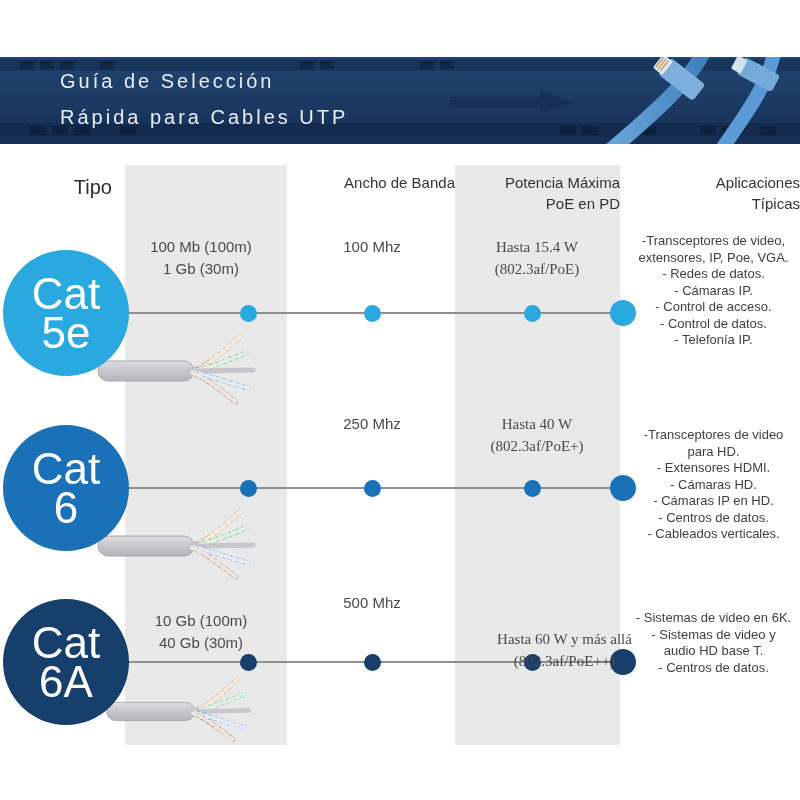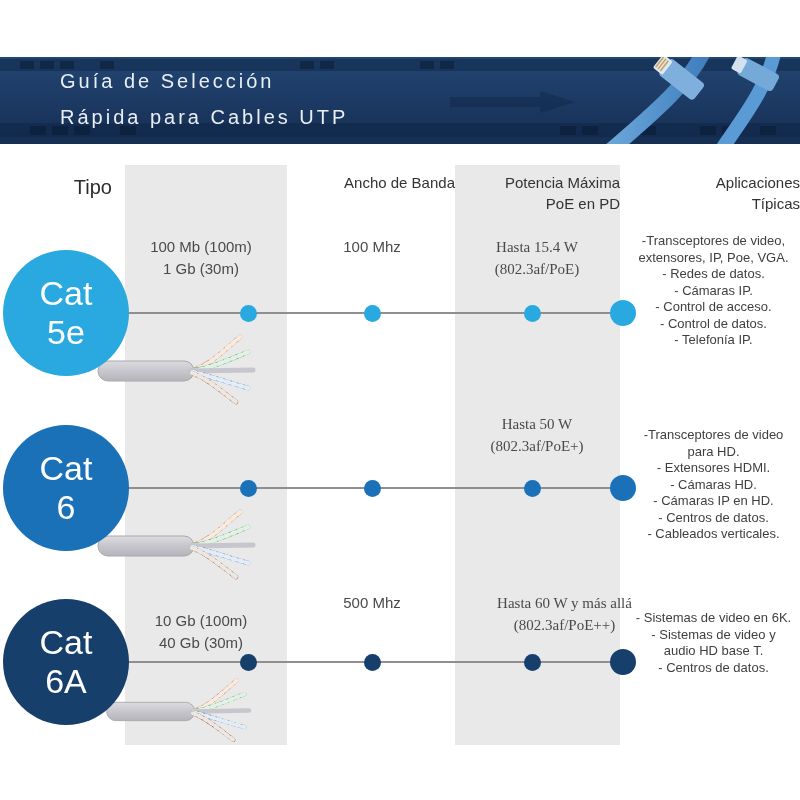--- a/index.html
+++ b/index.html
@@ -28,27 +28,27 @@
   #head-ancho{left:287px;top:172px;width:168px;}
   #head-potencia{left:455px;top:172px;width:165px;}
   #head-aplicaciones{left:630px;top:172px;width:170px;}
   
   .rowline{position:absolute;left:118px;width:507px;height:2px;background:#8f8f8f;z-index:1;}
   .dot{position:absolute;width:17px;height:17px;border-radius:50%;z-index:2;}
   .bigdot{position:absolute;width:26px;height:26px;border-radius:50%;z-index:2;}
   .catcircle{
     position:absolute;left:3px;width:126px;height:126px;border-radius:50%;z-index:3;
     display:flex;align-items:center;justify-content:center;text-align:center;
-    color:#ffffff;font-size:34px;line-height:39px;font-weight:400;
+    color:#ffffff;font-size:44px;line-height:39px;font-weight:400;
   }
   .cell{position:absolute;z-index:2;text-align:center;font-size:15px;line-height:22px;color:#4a4a4c;}
   .cell-rend{left:125px;width:152px;}
   .cell-ancho{left:274px;width:196px;}
   .cell-pot{left:442px;width:190px;font-family:Liberation Serif, serif;}
-  .cell-pot.wide{left:437px;width:255px;}
+  .cell-pot.wide{left:437px;width:255px;margin-top:36px;}
   .cell-apps{left:627px;width:173px;font-size:13px;line-height:16.5px;color:#3f3f41;}
   .cablewrap{position:absolute;left:96px;width:215px;height:85px;z-index:1;}
   .cablewrap svg{width:100%;height:100%;display:block;}
 </style>
 </head>
 <body>
 
 <div id="stage">
 
   <div id="banner">
@@ -167,21 +167,22 @@
     </svg>
   </div>
 
   <div class="rowline" style="top:487px"></div>
   <div class="dot" style="left: 240px; top: 480px; background-color: rgb(26, 113, 184);"></div>
   <div class="dot" style="left: 364px; top: 480px; background-color: rgb(26, 113, 184);"></div>
   <div class="dot" style="left: 524px; top: 480px; background-color: rgb(26, 113, 184);"></div>
   <div class="bigdot" style="left: 610px; top: 475px; background-color: rgb(26, 113, 184);"></div>
   <div class="catcircle pre" style="top: 425px; background-color: rgb(26, 113, 184);">Cat
 6</div>
-  <div class="cell cell-pot pre" style="top:413px">Hasta 50 W
+  <div class="cell cell-ancho" style="top:413px">250 Mhz</div>
+  <div class="cell cell-pot pre" style="top:413px">Hasta 40 W
 (802.3af/PoE+)</div>
   <div class="cell cell-apps pre" style="top:427px">-Transceptores de video
 para HD.
 - Extensores HDMI.
 - Cámaras HD.
 - Cámaras IP en HD.
 - Centros de datos.
 - Cableados verticales.</div>
   <div class="cablewrap" style="top:503px">
     <svg viewBox="0 0 215 85">

